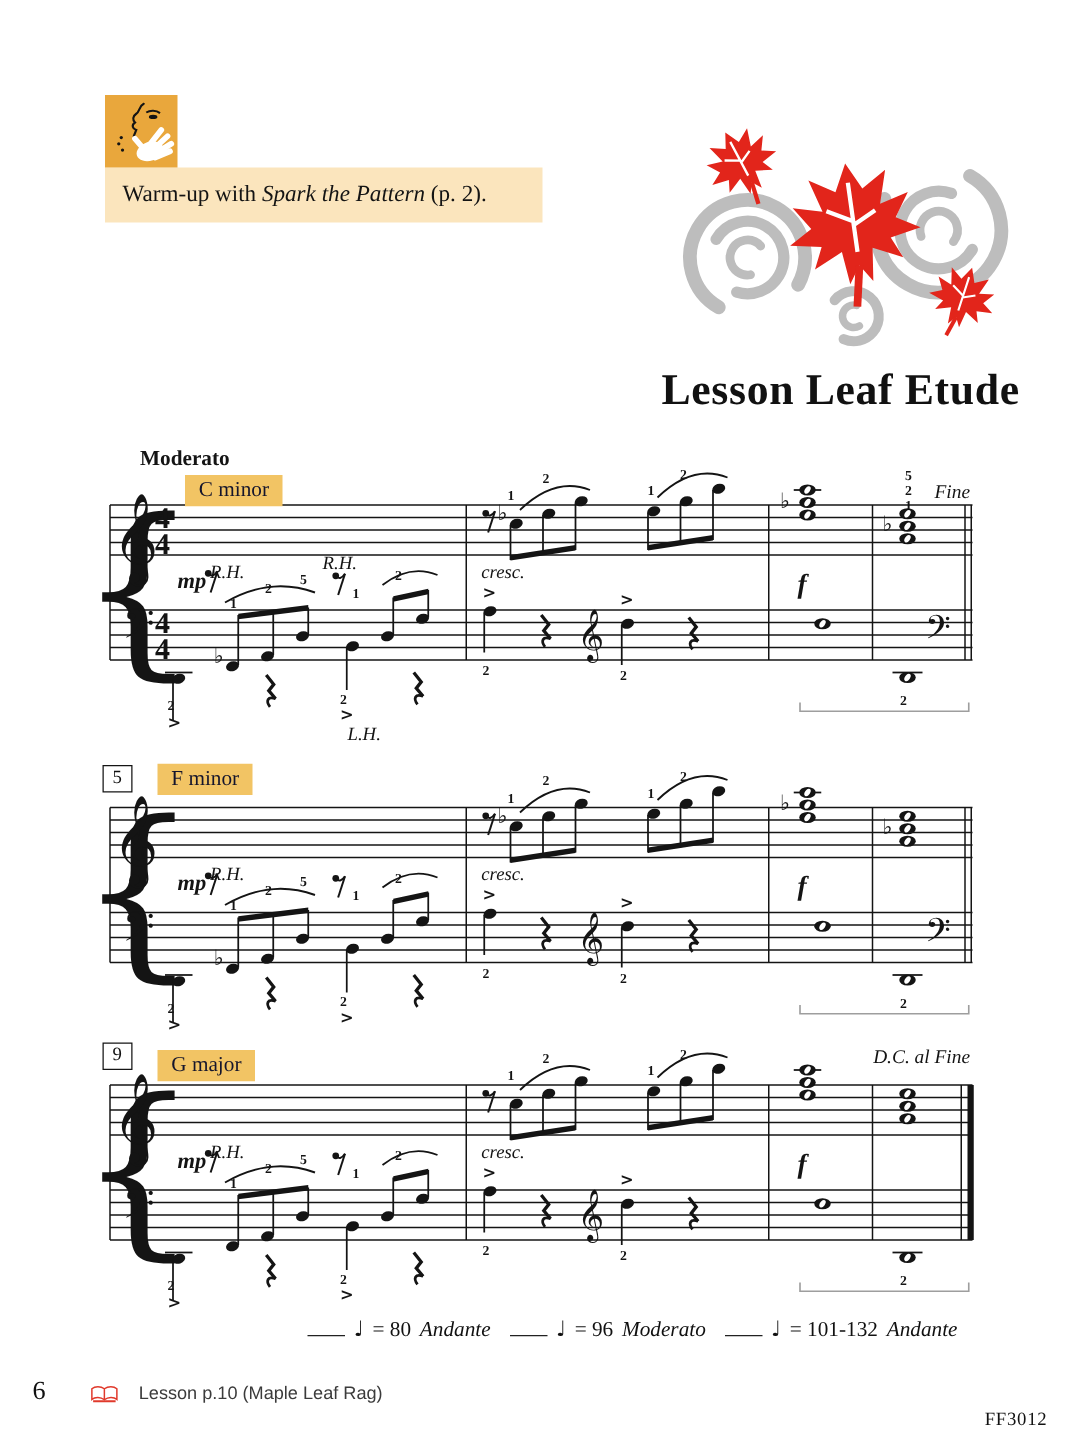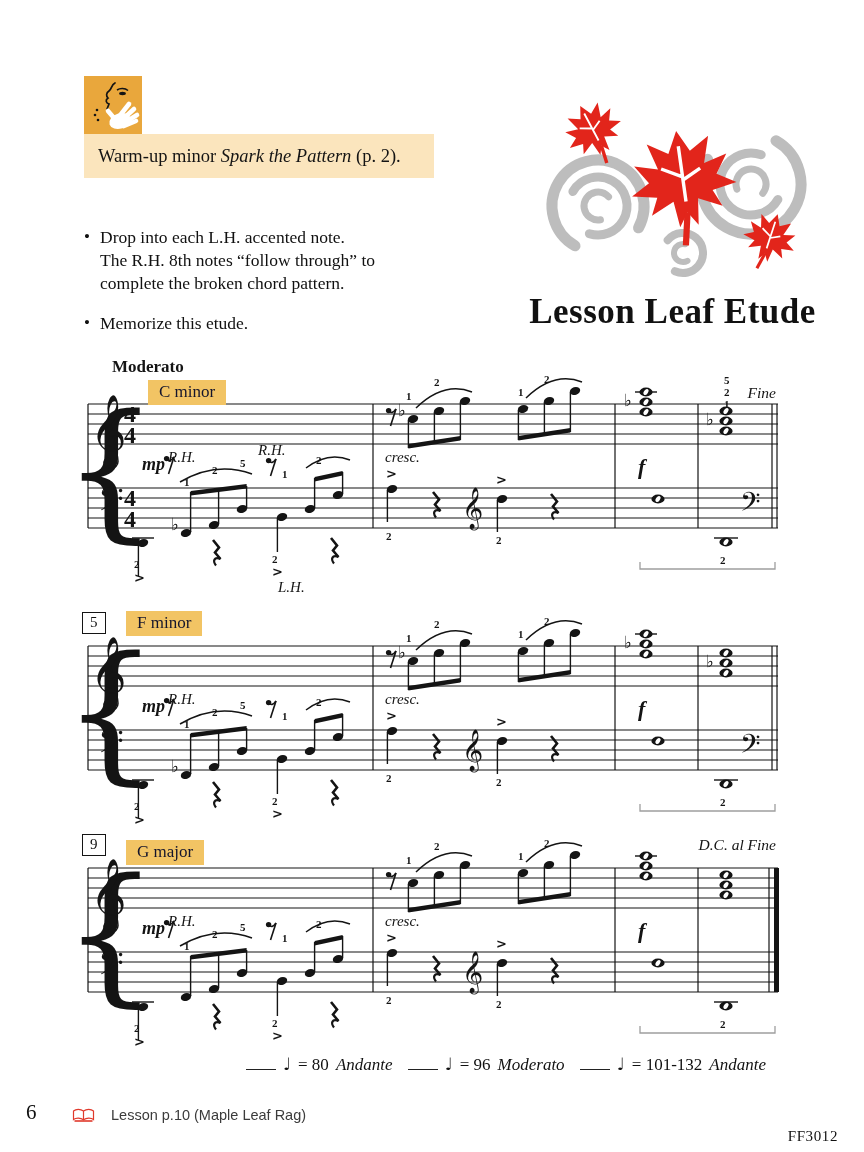--- a/index.html
+++ b/index.html
@@ -82,29 +82,23 @@
           <g stroke="#ffffff" stroke-width="4.6" stroke-linecap="round">
             <line x1="34" y1="42" x2="45" y2="28"></line>
             <line x1="38" y1="44" x2="50" y2="33"></line>
             <line x1="40" y1="47" x2="53" y2="39"></line>
             <line x1="40" y1="50" x2="52" y2="45"></line>
             <line x1="30" y1="42" x2="24" y2="35"></line>
           </g>
         </svg>
       </div>
     </div>
-    <div class="warmup"><span>Warm-up minor </span><i>Spark the Pattern</i><span> (p. 2).</span></div>
-  </div>
-
-  <ul class="bullets">
-    <li>Drop into each L.H. accented note.
-The R.H. 8th notes “follow through” to
-complete the broken chord pattern.</li>
-    <li>Memorize this etude.</li>
-  </ul>
+    <div class="warmup"><span>Warm-up with </span><i>Spark the Pattern</i><span> (p. 2).</span></div>
+  </div>
+
 
   <div class="leaf-art">
     <svg width="290" height="205" viewBox="0 0 290 205">
       <defs>
         <g id="leaf">
           <path d="M0,-32 L7,-18 L20,-26 L15,-9 L30,-13 L22,-1 L34,6 L18,9 L23,20 L8,13 L6,30 L0,21
                    L-6,30 L-8,13 L-23,20 L-18,9 L-34,6 L-22,-1 L-30,-13 L-15,-9 L-20,-26 L-7,-18 Z" style="fill:var(--leaf-red)"></path>
           <path d="M0,21 L-4,42" style="stroke:var(--leaf-red)" stroke-width="4" fill="none"></path>
           <path d="M0,-22 L0,14 M0,-2 L-13,-9 M0,0 L12,-6" stroke="#ffffff" stroke-width="2.2" fill="none"></path>
         </g>

